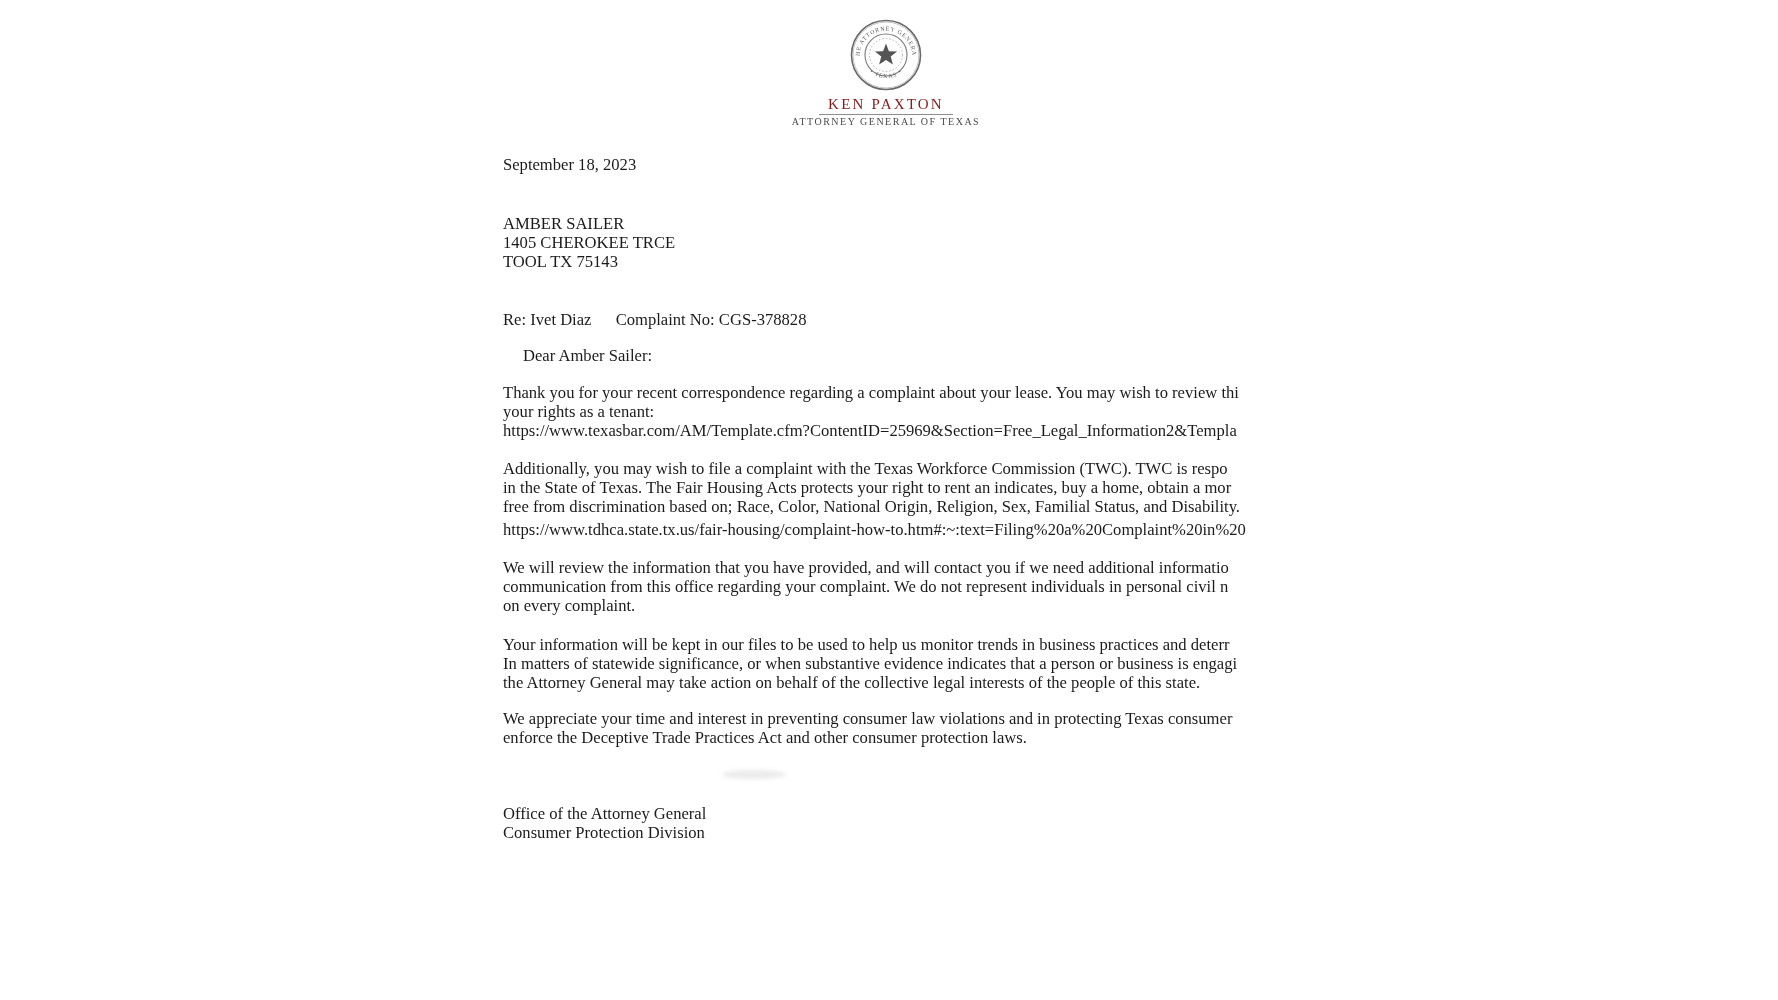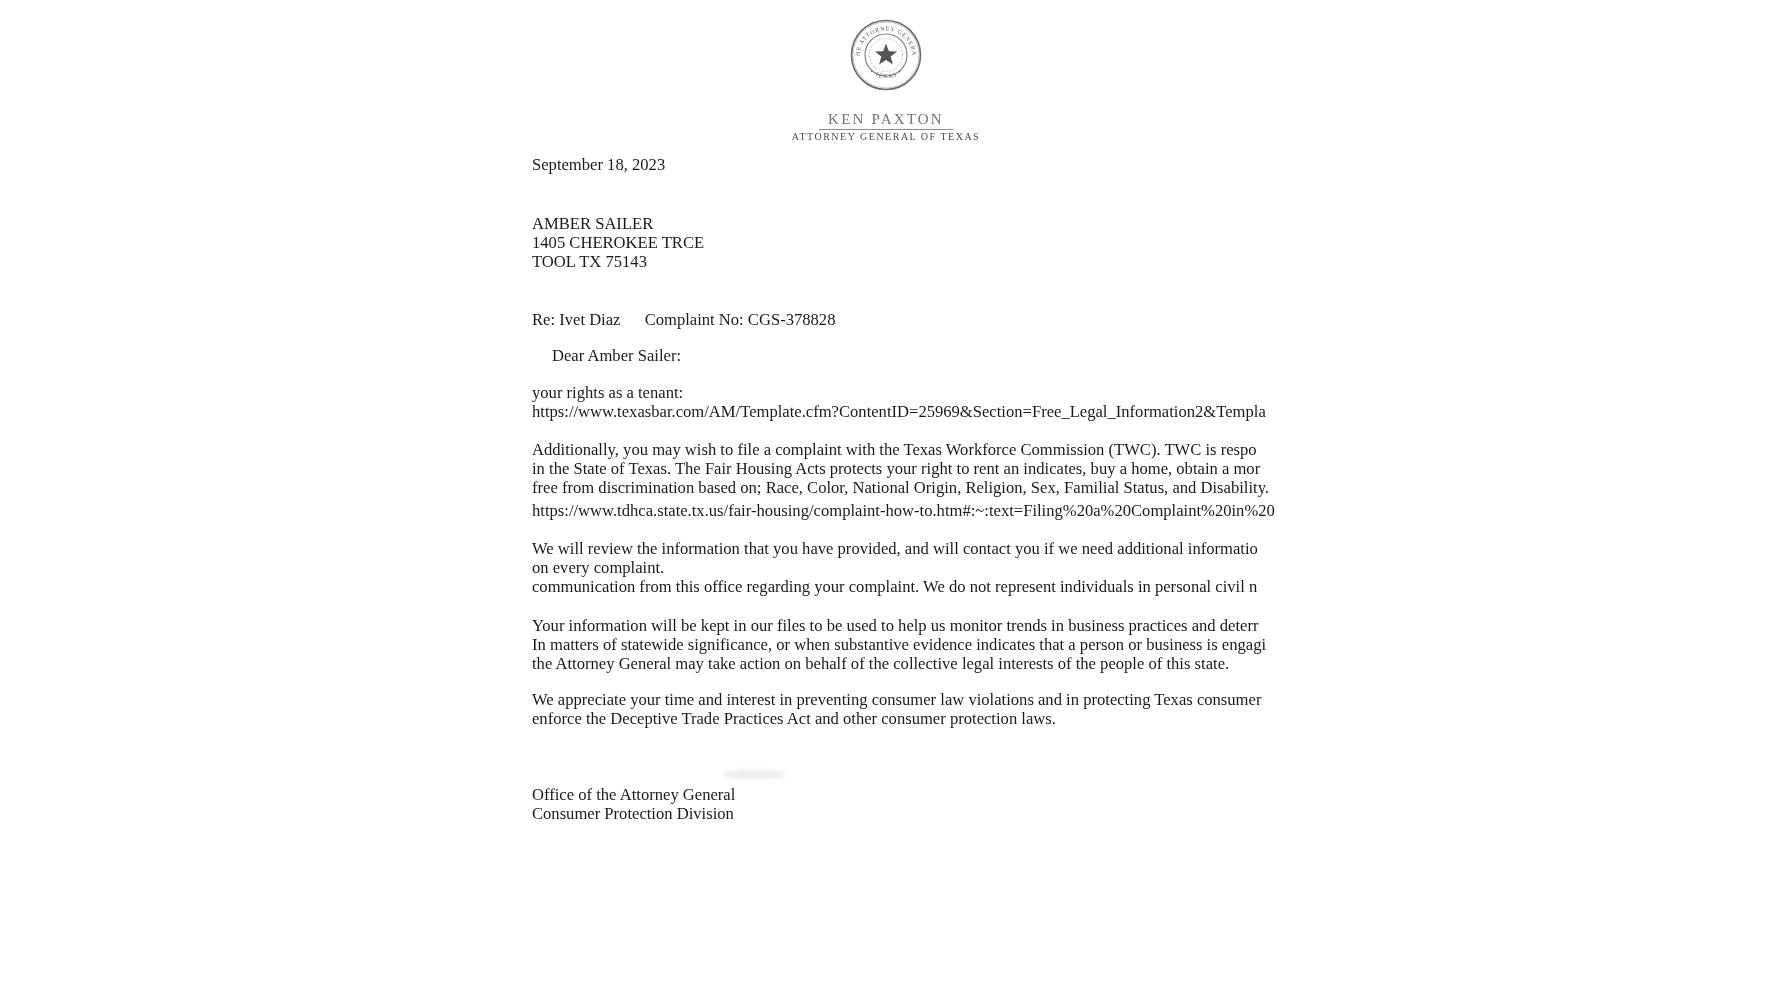--- a/index.html
+++ b/index.html
@@ -22,42 +22,42 @@
     left: 736px;
     top: 18px;
     width: 300px;
     text-align: center;
   }
   .seal {
     display: block;
     margin: 0 auto;
   }
   .ag-name {
-    margin-top: 19px;
+    margin-top: 4px;
     font-size: 15px;
     letter-spacing: 2.2px;
-    color: #737373;
+    color: #7f1d1d;
     white-space: nowrap;
   }
   .ag-rule {
     width: 134px;
     height: 1px;
     background: #8d8d8d;
     margin: 1px auto 1px auto;
   }
   .ag-title {
     font-size: 10px;
     letter-spacing: 1.5px;
     color: #4a4a4a;
     white-space: nowrap;
   }
   
   .letter-col {
     position: absolute;
-    left: 532px;
+    left: 503px;
     top: 155px;
     width: 747px;
     overflow: hidden;
     font-size: 16.6px;
     line-height: 19px;
   }
   .line {
     white-space: nowrap;
     overflow: hidden;
     height: 19px;
@@ -122,38 +122,39 @@
     </div>
 
     <div class="block-re line">
       <span>Re: Ivet Diaz</span>
       <span class="re-right">Complaint No: CGS-378828</span>
     </div>
 
     <div class="block-salute line">Dear Amber Sailer:</div>
 
     <div class="para-0">
+      <div class="line">Thank you for your recent correspondence regarding a complaint about your lease. You may wish to review thi</div>
       <div class="line">your rights as a tenant:</div>
       <div class="line">https://www.texasbar.com/AM/Template.cfm?ContentID=25969&amp;Section=Free_Legal_Information2&amp;Templa</div>
     </div>
 
     <div class="para-1">
       <div class="line">Additionally, you may wish to file a complaint with the Texas Workforce Commission (TWC). TWC is respo</div>
       <div class="line">in the State of Texas. The Fair Housing Acts protects your right to rent an indicates, buy a home, obtain a mor</div>
       <div class="line">free from discrimination based on; Race, Color, National Origin, Religion, Sex, Familial Status, and Disability.</div>
     </div>
 
     <div class="para-2">
       <div class="line">https://www.tdhca.state.tx.us/fair-housing/complaint-how-to.htm#:~:text=Filing%20a%20Complaint%20in%20</div>
     </div>
 
     <div class="para-3">
       <div class="line">We will review the information that you have provided, and will contact you if we need additional informatio</div>
+      <div class="line">communication from this office regarding your complaint. We do not represent individuals in personal civil n</div>
       <div class="line">on every complaint.</div>
-      <div class="line">communication from this office regarding your complaint. We do not represent individuals in personal civil n</div>
     </div>
 
     <div class="para-4">
       <div class="line">Your information will be kept in our files to be used to help us monitor trends in business practices and deterr</div>
       <div class="line">In matters of statewide significance, or when substantive evidence indicates that a person or business is engagi</div>
       <div class="line">the Attorney General may take action on behalf of the collective legal interests of the people of this state.</div>
     </div>
 
     <div class="para-5">
       <div class="line">We appreciate your time and interest in preventing consumer law violations and in protecting Texas consumer</div>

